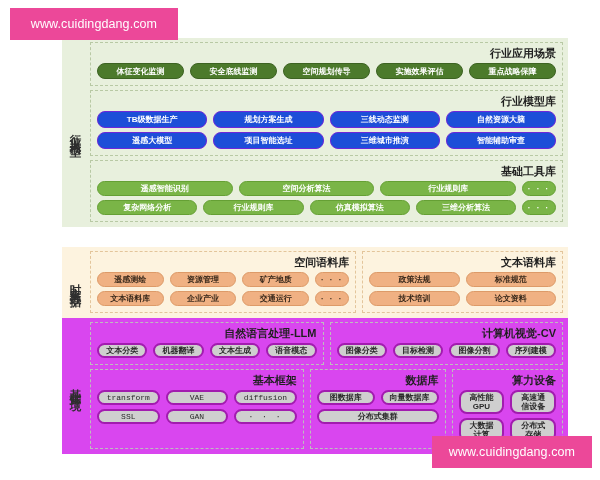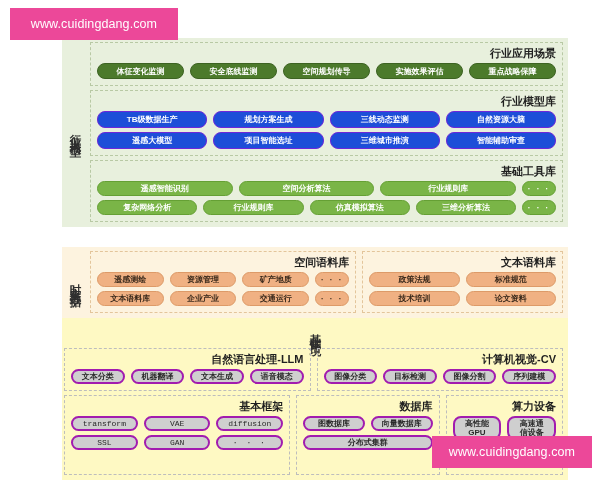--- a/index.html
+++ b/index.html
@@ -42,21 +42,21 @@
 
   
   .band {
     display: flex;
     align-items: stretch;
     width: 100%;
     box-sizing: border-box;
   }
   .band-model { background: #e8f0dd; }
   .band-data  { background: #fdf3df; margin-top: 20px; }
-  .band-base  { background: #fef9c3; flex-direction: column; }
+  .band-base  { background: #d946ef; }
 
   
   .side-label {
     flex: 0 0 26px;
     display: flex;
     align-items: center;
     justify-content: center;
     font-size: 11.5px;
     font-weight: bold;
     color: #2e2e2e;

